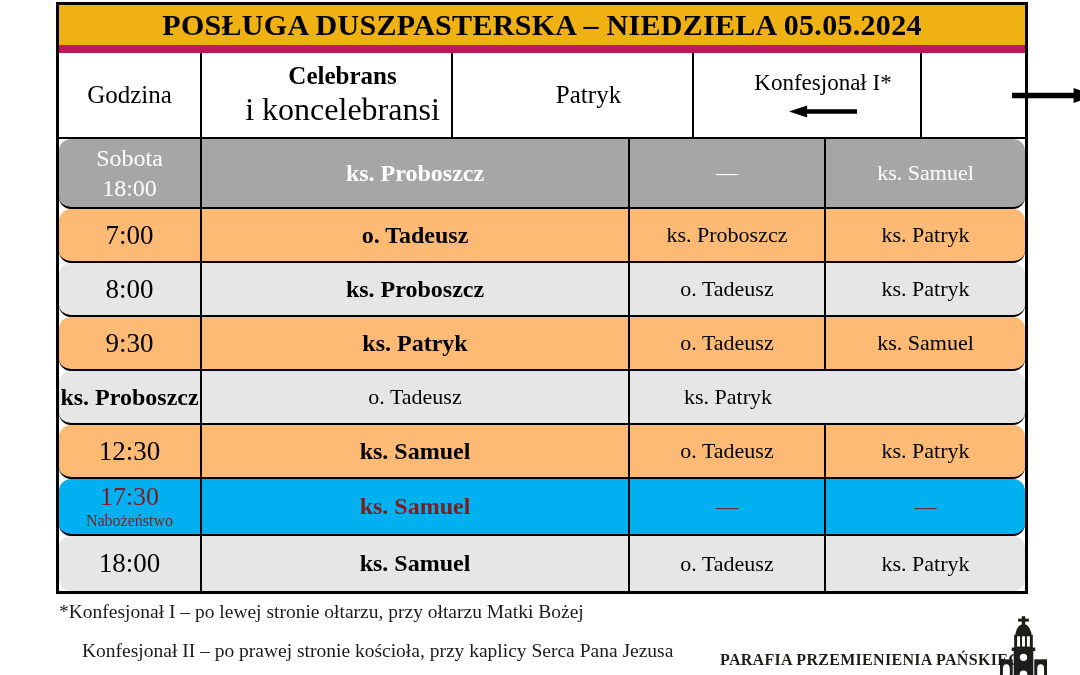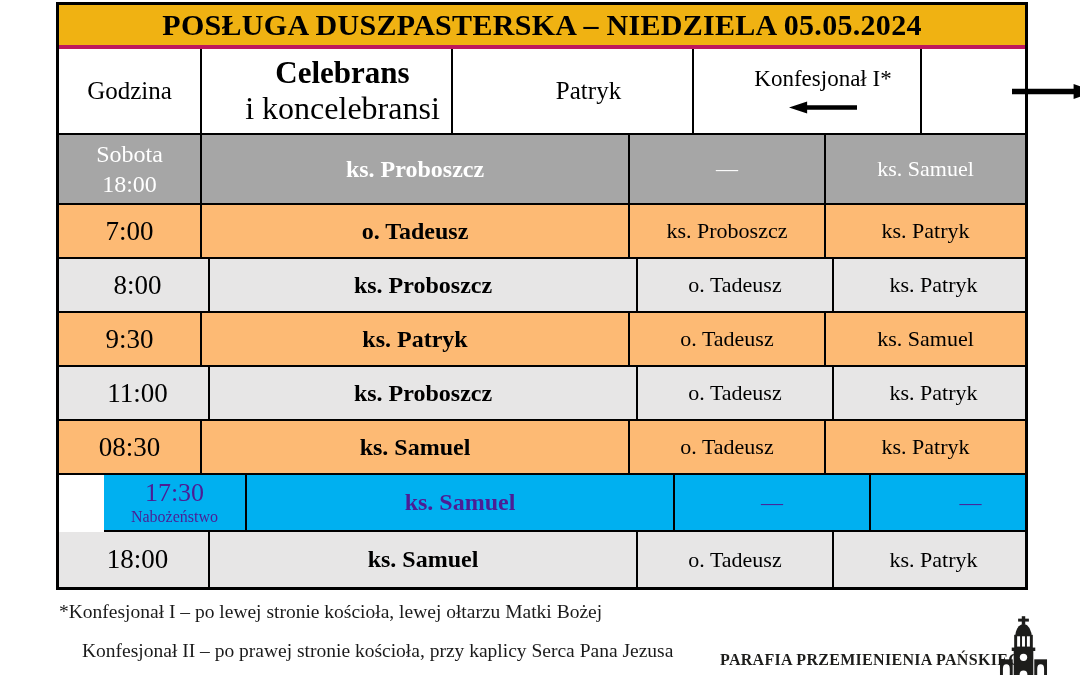--- a/index.html
+++ b/index.html
@@ -5,42 +5,42 @@
   html,body{margin:0;padding:0;}
   body{
     width:1080px;height:675px;overflow:hidden;background:#ffffff;
     font-family:"Liberation Serif","DejaVu Serif",serif;color:#000;
   }
   .sheet{position:relative;width:1080px;height:675px;}
 
   
   .tbl{position:absolute;left:56px;top:2px;width:966px;border:3px solid #000;background:#fff;}
   .title-bar{
-    box-sizing:content-box;height:40px;border-bottom:4px solid #be185d;
+    box-sizing:content-box;height:40px;border-bottom:8px solid #be185d;
     background:#F0B212;display:flex;align-items:center;justify-content:center;
     font-weight:bold;font-size:30px;letter-spacing:.3px;color:#000;
   }
   .thead{display:grid;grid-template-columns:143px 219px 209px 196px 199px;height:84px;border-bottom:2px solid #000;gap:32px;}
-  .trow{display:grid;grid-template-columns:143px 428px 196px 199px;border-bottom:2px solid #000;}
+  .trow{display:grid;grid-template-columns:143px 428px 196px 199px;border-bottom:2px solid #000;border-radius:12px;}
   .td,.th{
     box-sizing:border-box;border-right:2px solid #000;
     display:flex;flex-direction:column;align-items:center;justify-content:center;
     text-align:center;overflow:hidden;
   }
   .thead .th:last-child,.trow .td:last-child{border-right:none;}
   .th{font-size:25px;}
-  .th-b{font-weight:bold;font-size:31px;line-height:1.15;}
+  .th-b{font-weight:bold;font-size:25px;line-height:1.15;}
   .th-r{font-size:32px;line-height:1.15;}
   .th-konf{font-size:23px;gap:7px;}
   .arrow{display:block;}
   
   .row-white{background:#fdba74;height:52px;}
-  .row-light{background:#E7E6E6;height:52px;padding-left:8px;}
+  .row-light{background:#E7E6E6;height:52px;}
   .row-dark{background:#A6A6A6;height:68px;color:#fff;}
-  .row-blue{background:#00B0F0;height:55px;color:#4c1d95;margin-left:45px;}
+  .row-blue{background:#00B0F0;height:55px;color:#7f1d1d;}
   .tbody .trow:last-child{border-bottom:none;height:55px;}
   .c-time{font-size:27px;}
   .row-dark .c-time{font-size:24px;line-height:1.25;}
   .row-blue .time-main{font-size:26px;line-height:1.05;}
   .row-blue .time-sub{font-size:16px;line-height:1.2;font-family:Liberation Serif, serif;}
   .c-cel{font-weight:bold;font-size:24px;}
   .c-conf{font-size:22px;}
 
   
   .note{position:absolute;left:59px;font-size:19.5px;color:#1a1a1a;white-space:nowrap;}
@@ -109,30 +109,27 @@
         </div>
         <div class="trow row-white">
           <div class="td c-time">
             <div class="time-main">9:30</div>
           </div>
           <div class="td c-cel">ks. Patryk</div>
           <div class="td c-conf">o. Tadeusz</div>
           <div class="td c-conf">ks. Samuel</div>
         </div>
         <div class="trow row-light">
-          <div class="td c-time">
-            <div class="time-main">11:00</div>
-          </div>
           <div class="td c-cel">ks. Proboszcz</div>
           <div class="td c-conf">o. Tadeusz</div>
           <div class="td c-conf">ks. Patryk</div>
         </div>
         <div class="trow row-white">
           <div class="td c-time">
-            <div class="time-main">08:30</div>
+            <div class="time-main">12:30</div>
           </div>
           <div class="td c-cel">ks. Samuel</div>
           <div class="td c-conf">o. Tadeusz</div>
           <div class="td c-conf">ks. Patryk</div>
         </div>
         <div class="trow row-blue">
           <div class="td c-time">
             <div class="time-main">17:30</div>
             <div class="time-sub">Nabożeństwo</div>
           </div>
@@ -144,21 +141,21 @@
           <div class="td c-time">
             <div class="time-main">18:00</div>
           </div>
           <div class="td c-cel">ks. Samuel</div>
           <div class="td c-conf">o. Tadeusz</div>
           <div class="td c-conf">ks. Patryk</div>
         </div>
       </div>
   </div>
 
-  <div class="note note-1">*Konfesjonał I – po lewej stronie kościoła, lewej ołtarzu Matki Bożej</div>
+  <div class="note note-1">*Konfesjonał I – po lewej stronie ołtarzu, przy ołtarzu Matki Bożej</div>
   <div class="note note-2">Konfesjonał II – po prawej stronie kościoła, przy kaplicy Serca Pana Jezusa</div>
 
   <div class="parish">PARAFIA PRZEMIENIENIA PAŃSKIEGO</div>
 
   <svg class="church" width="49" height="69" viewBox="0 0 100 140">
     <g fill="#1d1d1b">
       <rect x="46.5" y="0" width="7" height="16"></rect>
       <rect x="39" y="5" width="22" height="6"></rect>
       <path d="M33 45 Q33 20 50 15 Q67 20 67 45 Z"></path>
       <rect x="31" y="38" width="38" height="27"></rect>

